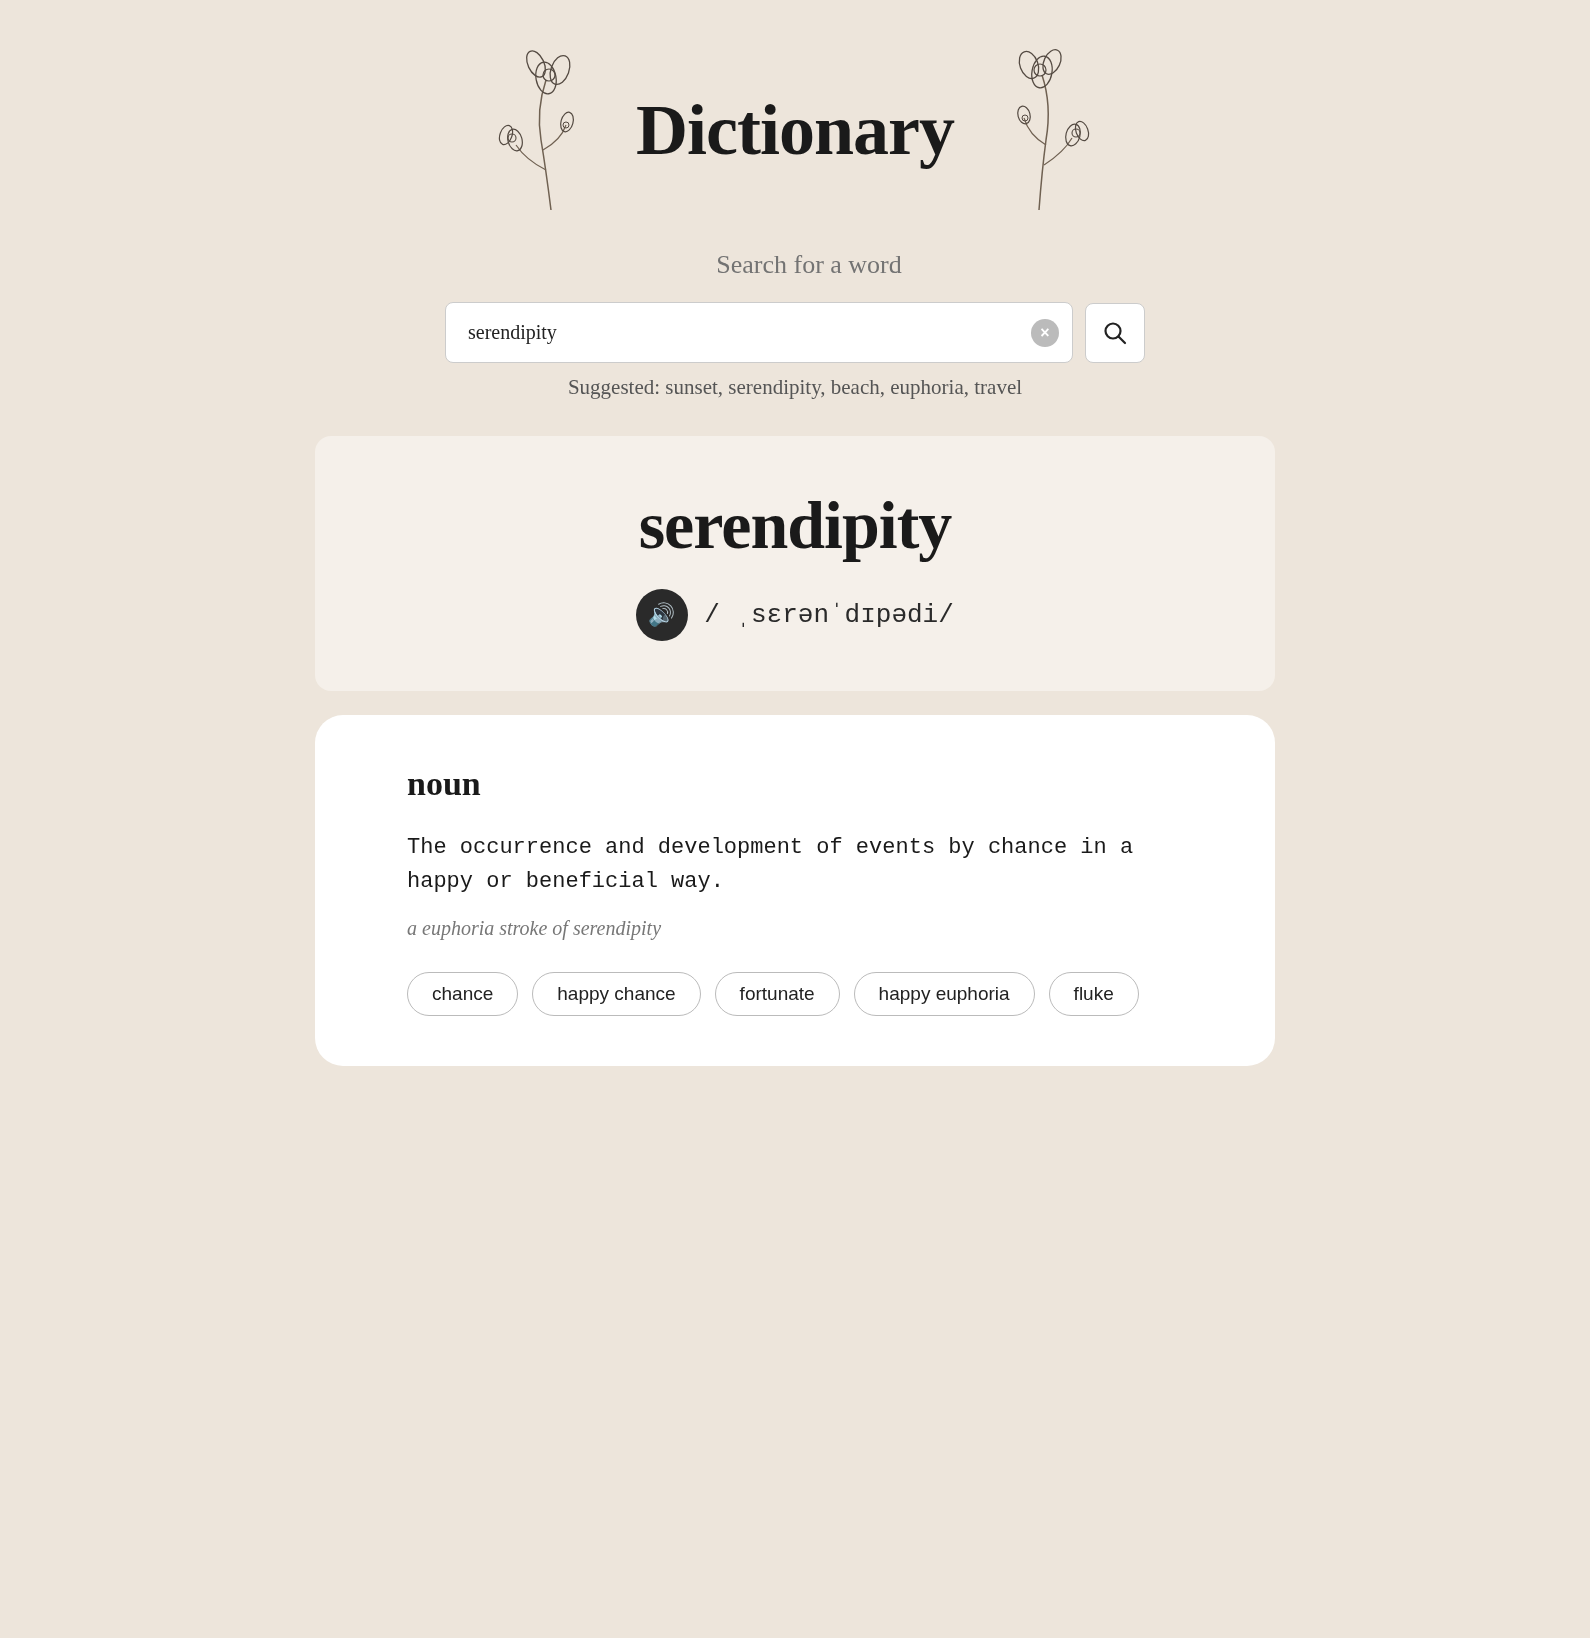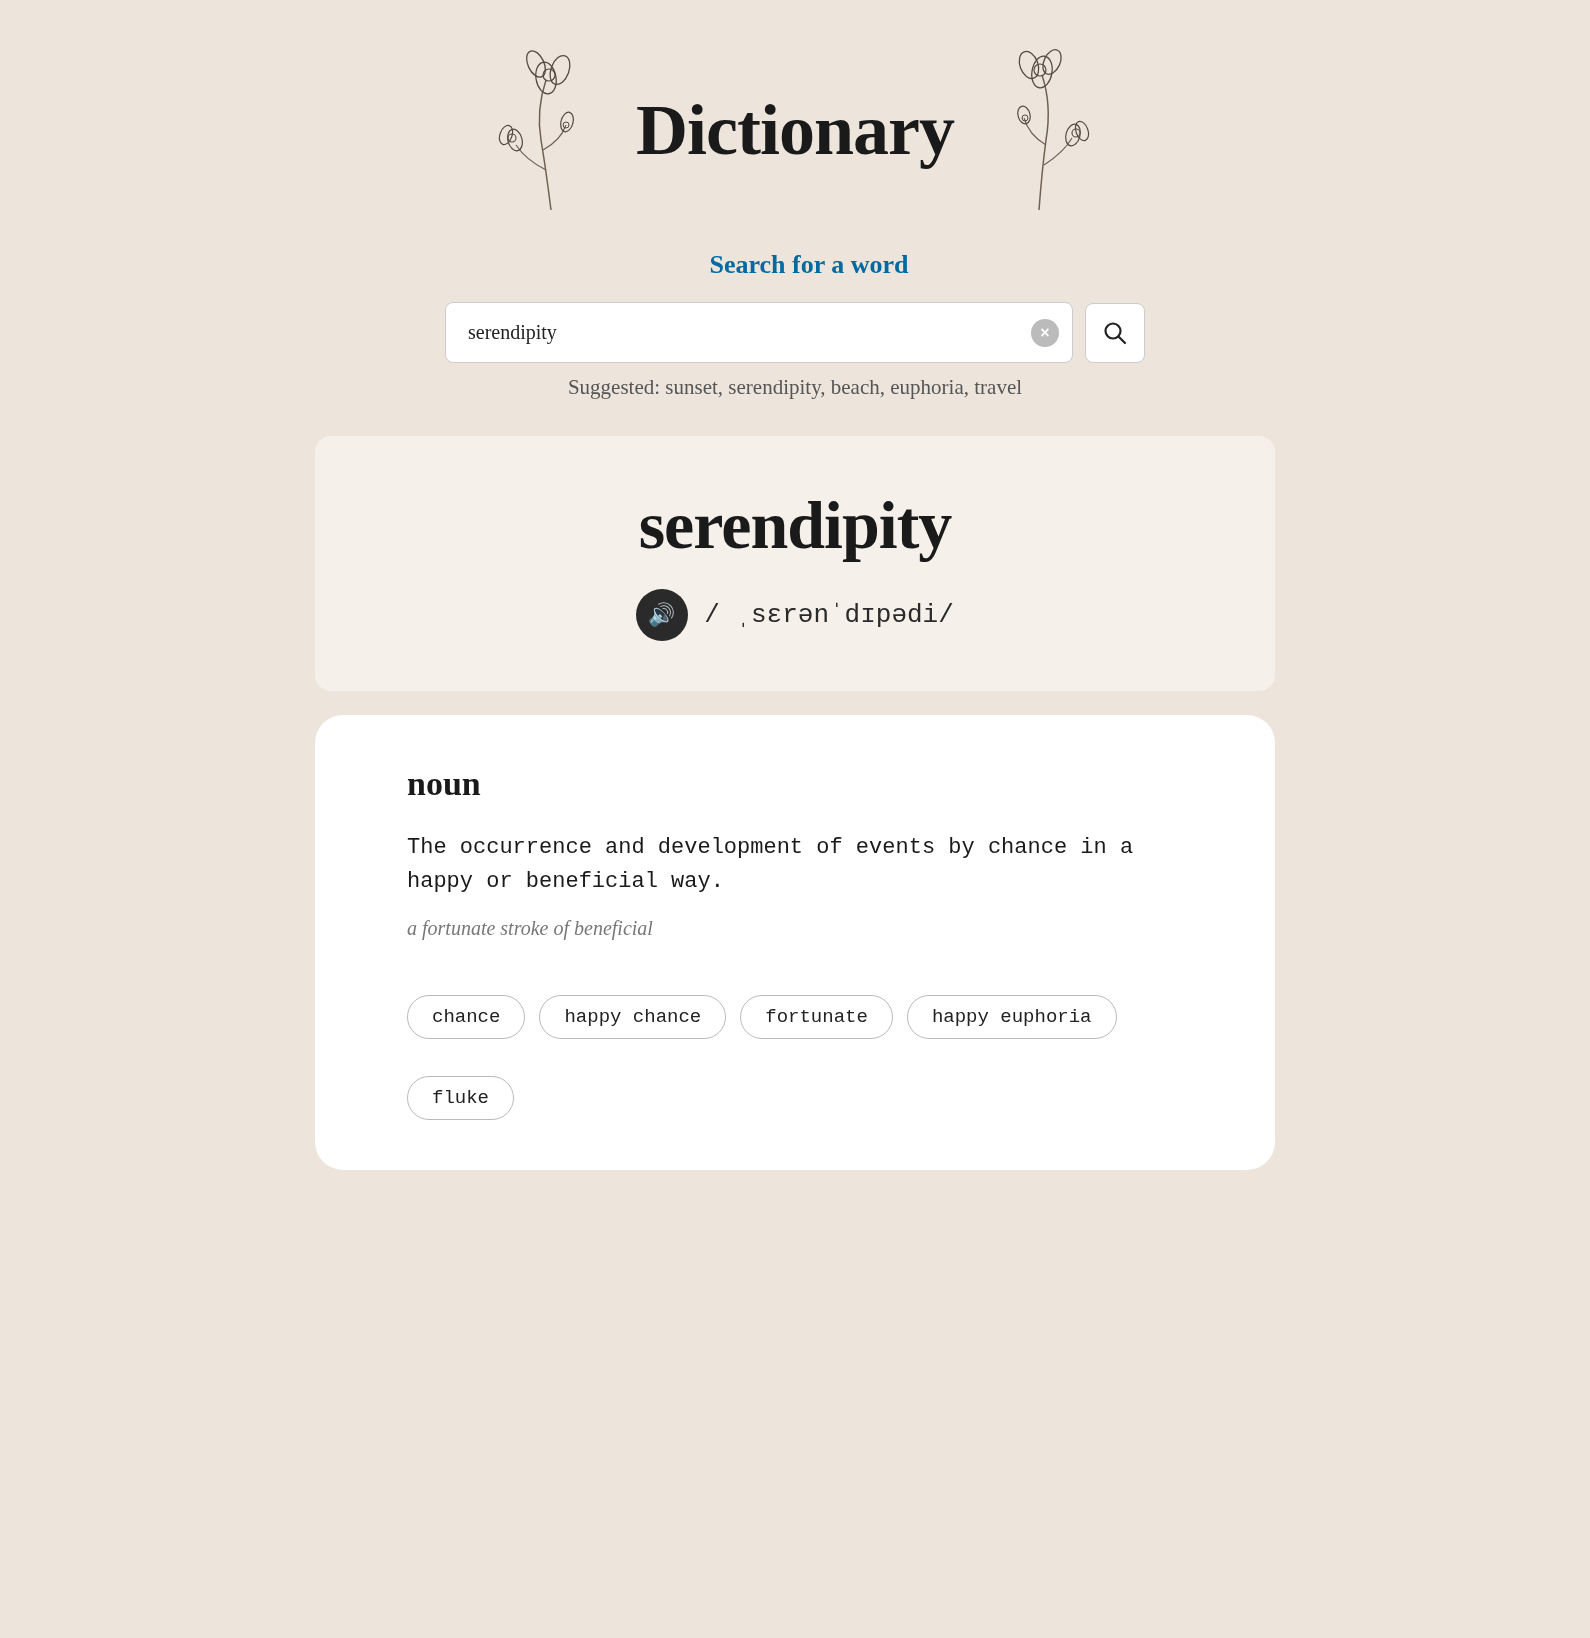--- a/index.html
+++ b/index.html
@@ -45,22 +45,22 @@
       width: 100%;
       max-width: 700px;
       display: flex;
       flex-direction: column;
       align-items: center;
       margin-bottom: 36px;
     }
 
     .search-label {
       font-size: 26px;
-      font-weight: 700;
-      color: #0369a1;
+      font-weight: 400;
+      color: #737373;
       margin-bottom: 22px;
       font-family: Georgia, serif;
       margin-left: 28px;
     }
 
     .search-row {
       display: flex;
       align-items: center;
       width: 100%;
       gap: 12px;
@@ -212,23 +212,22 @@
       gap: 14px;
     }
 
     .synonym-tag {
       border: 1.5px solid #bbb;
       border-radius: 999px;
       padding: 10px 24px;
       font-size: 19px;
       color: #222;
       background: #fff;
-      font-family: Liberation Mono, monospace;
+      font-family: Liberation Sans, sans-serif;
       cursor: pointer;
-      margin-top: 23px;
     }
 
     
     .flower-left {
       width: 130px;
       height: 180px;
     }
 
     .flower-right {
       width: 130px;
@@ -303,21 +302,21 @@
     <button class="audio-btn">
       <span>🔊</span>
     </button>
     <span class="pronunciation-text">/ ˌsɛrənˈdɪpədi/</span>
   </div>
 </div>
 
 <div class="definition-card">
   <p class="pos-label">noun</p>
   <p class="definition-text">The occurrence and development of events by chance in a happy or beneficial way.</p>
-  <p class="example-text">a fortunate stroke of beneficial</p>
+  <p class="example-text">a euphoria stroke of serendipity</p>
   <div class="synonyms-row" id="synonyms-container">
 
   <span class="synonym-tag">chance</span>
       <span class="synonym-tag">happy chance</span>
       <span class="synonym-tag">fortunate</span>
       <span class="synonym-tag">happy euphoria</span>
       <span class="synonym-tag">fluke</span>
     </div>
 </div>
 

